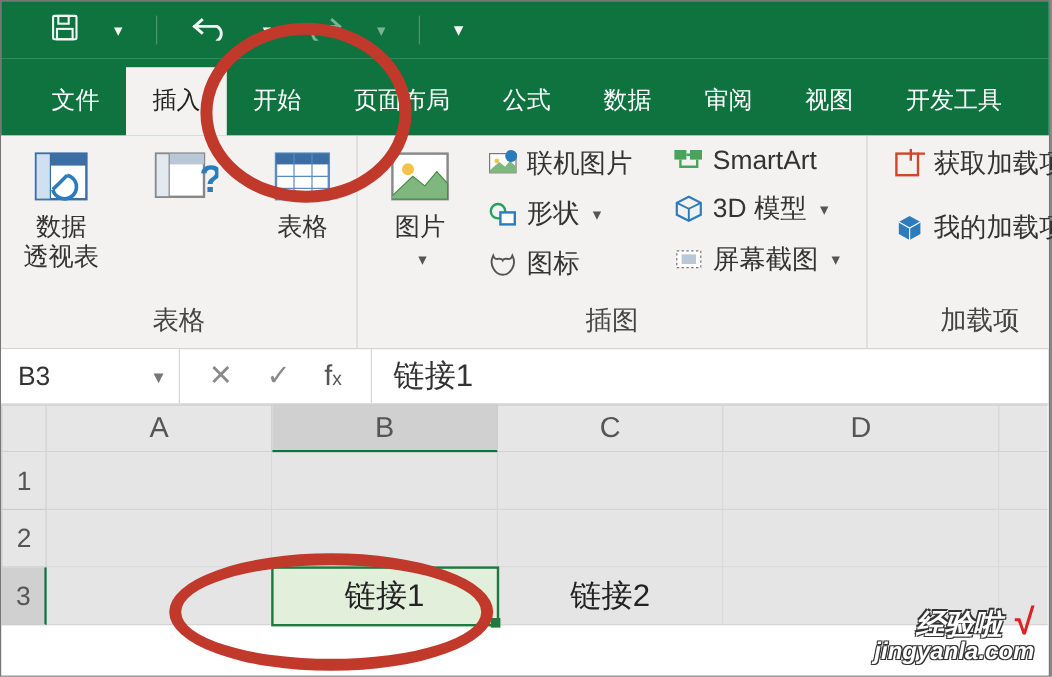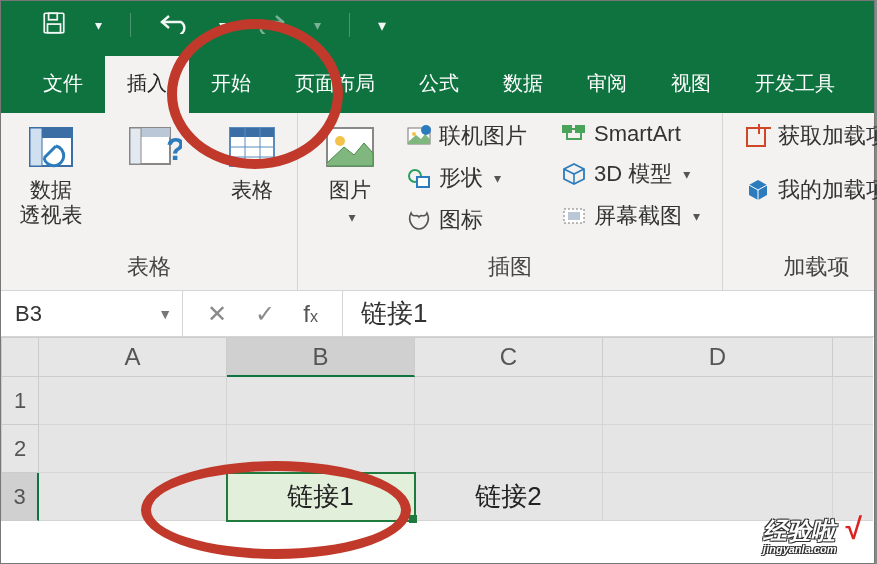--- a/index.html
+++ b/index.html
@@ -20,43 +20,43 @@
   .group-name { font-size:22px; color:#444; text-align:center; padding:4px 0 6px 0; }
   .bigbtn { display:flex; flex-direction:column; align-items:center; width:92px; }
   .bigbtn .lbl { font-size:21px; color:#333; text-align:center; line-height:1.2; margin-top:2px; }
   .iconbox { width:56px; height:56px; display:flex; align-items:center; justify-content:center; }
   .smallrow { display:flex; flex-direction:column; gap:8px; }
   .smallbtn { display:flex; align-items:center; gap:7px; font-size:22px; color:#333; padding:2px 6px; white-space:nowrap; }
   .smallbtn .si { width:26px; height:26px; display:flex; align-items:center; justify-content:center; }
   .dd { font-size:14px; color:#555; margin-left:4px; }
   
   .fbar { height:46px; display:flex; align-items:center; border-bottom:1px solid #d5d5d5; }
-  .namebox { width:182px; height:100%; border-right:1px solid #d5d5d5; display:flex; align-items:center; padding:0 14px; font-size:22px; color:#333; position:relative; background:#fff; }
+  .namebox { width:149px; height:100%; border-right:1px solid #d5d5d5; display:flex; align-items:center; padding:0 14px; font-size:22px; color:#333; position:relative; background:#fff; }
   .namebox .dd2 { position:absolute; right:10px; color:#777; font-size:14px; }
   .fx-icons { display:flex; align-items:center; gap:28px; padding:0 24px; color:#8a8a8a; font-size:24px; border-right:1px solid #d5d5d5; height:100%; }
   .fx-val { padding:0 18px; font-size:26px; color:#333; }
   
   .sheet { position:relative; }
   .colhdrs { height:40px; display:flex; }
   .corner { width:38px; height:40px; background:#e6e6e6; border:1px solid #ccc; }
   .colhdr { flex:0 0 auto; width:188px; height:40px; background:#e6e6e6; border:1px solid #ccc; border-left:none; display:flex; align-items:center; justify-content:center; font-size:24px; color:#555; }
   .row { height:48px; display:flex; }
   .rowhdr { width:38px; background:#e6e6e6; border:1px solid #ccc; border-top:none; display:flex; align-items:center; justify-content:center; font-size:22px; color:#555; }
   .cell { width:188px; border-right:1px solid #d5d5d5; border-bottom:1px solid #d5d5d5; display:flex; align-items:center; justify-content:center; font-size:26px; color:#222; background:#e5e5e5; }
   .row3 .rowhdr, .colB { background:#d9d9d9; }
   .colhdr.colB-hdr { background:#d0d0d0; border-bottom:2px solid #0f7340; }
   .selcell { background:#e2efda !important; outline:2px solid #1f7a3e; outline-offset:-1px; position:relative; }
   .selcell::after { content:""; position:absolute; right:-3px; bottom:-3px; width:8px; height:8px; background:#1f7a3e; }
   
   .circle1 { position:absolute; pointer-events:none; border:10px solid #c0392b; border-radius:50%; width:176px; height:150px; left:166px; top:18px; z-index:50; }
   .circle2 { position:absolute; pointer-events:none; border:10px solid #c0392b; border-radius:50%; width:270px; height:98px; left:140px; top:460px; z-index:50; }
   
-  .wm { position:absolute; right:12px; bottom:8px; text-align:left; z-index:60; }
+  .wm { position:absolute; right:12px; bottom:8px; text-align:right; z-index:60; }
   .wm-top { font-size:24px; font-weight:bold; font-style:italic; color:#fff; text-shadow:-1px -1px 0 #333,1px -1px 0 #333,-1px 1px 0 #333,1px 1px 0 #333; }
-  .wm-bot { font-size:11px; font-weight:bold; font-style:italic; color:#fff; text-shadow:-1px -1px 0 #333,1px -1px 0 #333,-1px 1px 0 #333,1px 1px 0 #333; margin-top:-4px; }
+  .wm-bot { font-size:20px; font-weight:bold; font-style:italic; color:#fff; text-shadow:-1px -1px 0 #333,1px -1px 0 #333,-1px 1px 0 #333,1px 1px 0 #333; margin-top:-4px; }
   .wm-check { color:#d22; font-size:30px; font-weight:bold; margin-left:6px; }
 </style>
 </head>
 <body>
 
 <div class="app">
 
   <div class="titlebar">
     <span class="tb-ico">
       <svg width="26" height="26" viewBox="0 0 24 24" fill="none" stroke="#fff" stroke-width="1.6">

